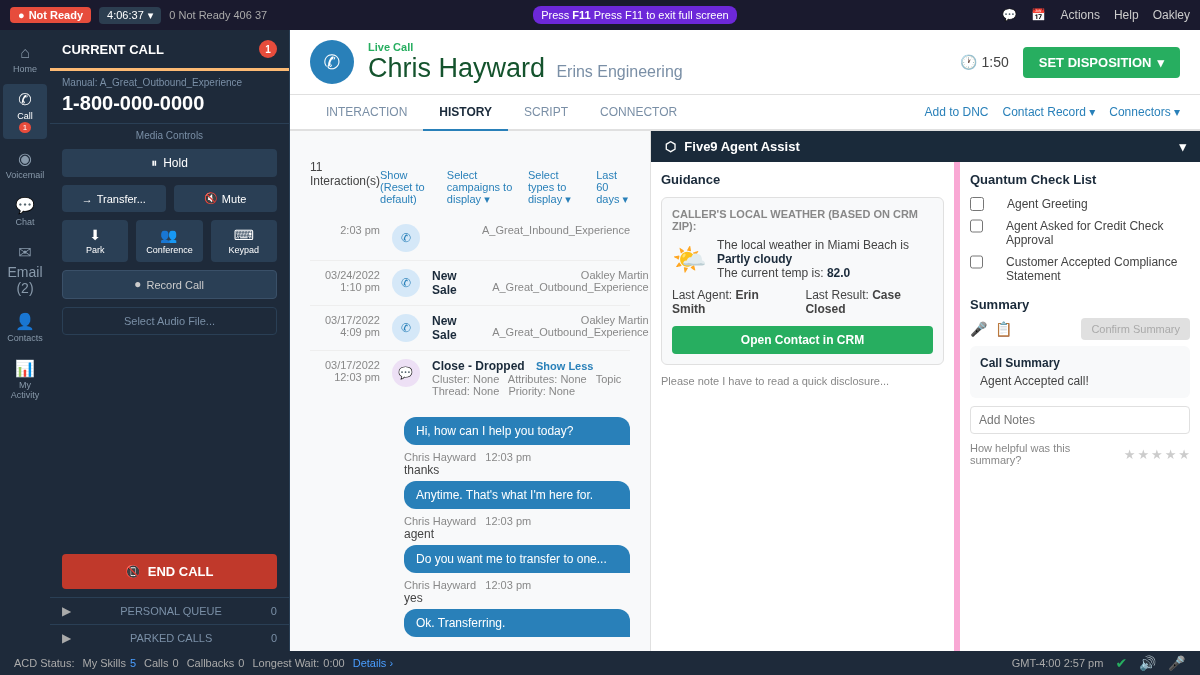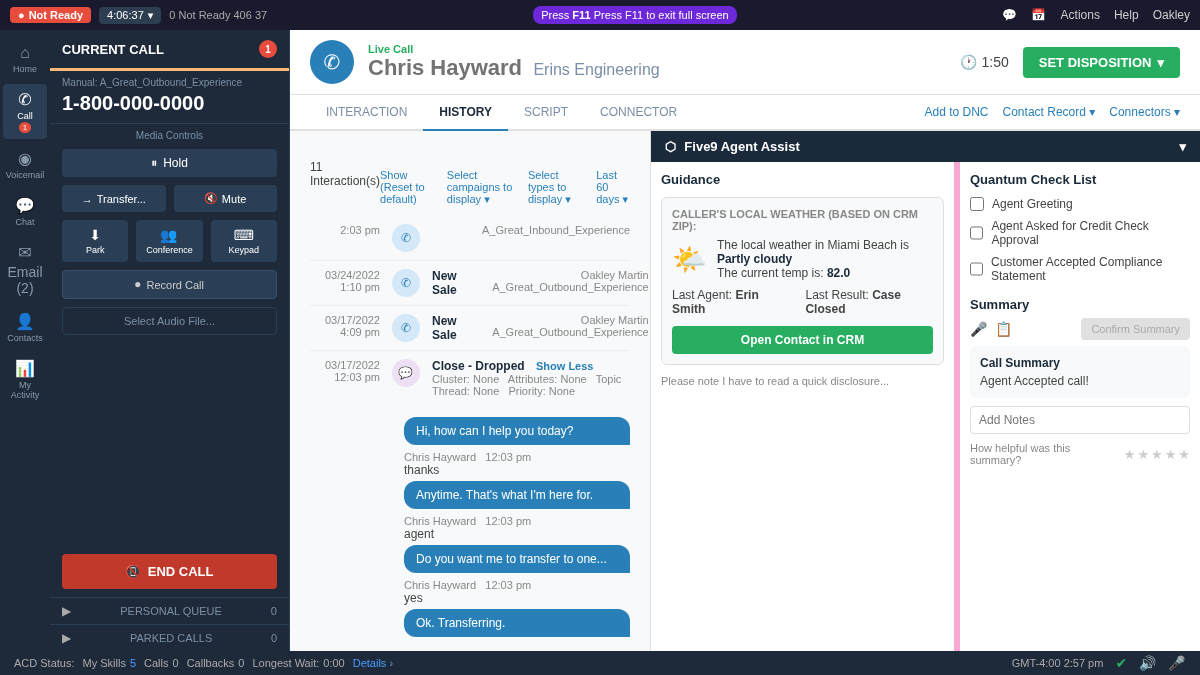--- a/index.html
+++ b/index.html
@@ -106,21 +106,21 @@
     .call-header {
       display: flex; align-items: center; justify-content: space-between;
       background: #fff; padding: 10px 20px; border-bottom: 1px solid #e0e0e0;
     }
     .call-header-left { display: flex; align-items: center; gap: 14px; }
     .call-icon {
       width: 44px; height: 44px; border-radius: 50%; background: #2980b9;
       display: flex; align-items: center; justify-content: center; color: #fff; font-size: 20px;
     }
     .call-info .live-call-label { font-size: 11px; color: #27ae60; font-weight: bold; }
-    .call-info .caller-name { font-size: 22px; font-weight: bold; color: #737373; }
+    .call-info .caller-name { font-size: 27px; font-weight: normal; color: #14532d; }
     .call-info .company { font-size: 16px; color: #7a8fa6; margin-left: 8px; }
     .call-header-right { display: flex; align-items: center; gap: 14px; }
     .call-timer { font-size: 14px; color: #444; display: flex; align-items: center; gap: 4px; }
     .set-disposition-btn {
       background: #27ae60; color: #fff; border: none; border-radius: 4px;
       padding: 8px 16px; cursor: pointer; font-size: 13px; font-weight: bold;
       display: flex; align-items: center; gap: 6px;
     }
 
     
@@ -195,21 +195,21 @@
       padding: 7px 14px; cursor: pointer; font-size: 12px; font-weight: bold; margin-top: 10px;
       width: 100%;
     }
     .guidance-note { font-size: 11px; color: #888; margin-top: 10px; }
 
     
     .checklist-section {
       width: 240px; padding: 10px; overflow-y: auto; background: #fff;
     }
     .checklist-title { font-size: 13px; font-weight: bold; color: #1a2a3a; margin-bottom: 10px; }
-    .checklist-item { display: flex; align-items: center; gap: 8px; margin-bottom: 8px; font-size: 12px; color: #444; }
+    .checklist-item { display: flex; align-items: flex-start; gap: 23px; margin-bottom: 8px; font-size: 12px; color: #444; }
     .checklist-item input[type=checkbox] { width: 14px; height: 14px; }
     .summary-section { margin-top: 14px; }
     .summary-title { font-size: 13px; font-weight: bold; color: #1a2a3a; margin-bottom: 6px; }
     .summary-actions { display: flex; gap: 8px; align-items: center; margin-bottom: 6px; }
     .summary-icon-btn { background: none; border: none; cursor: pointer; font-size: 14px; color: #888; }
     .confirm-summary-btn {
       background: #e0e0e0; color: #aaa; border: none; border-radius: 4px;
       padding: 5px 10px; font-size: 11px; cursor: not-allowed; margin-left: auto;
     }
     .call-summary-box { background: #f8f9fa; border-radius: 6px; padding: 10px; margin-top: 6px; }

